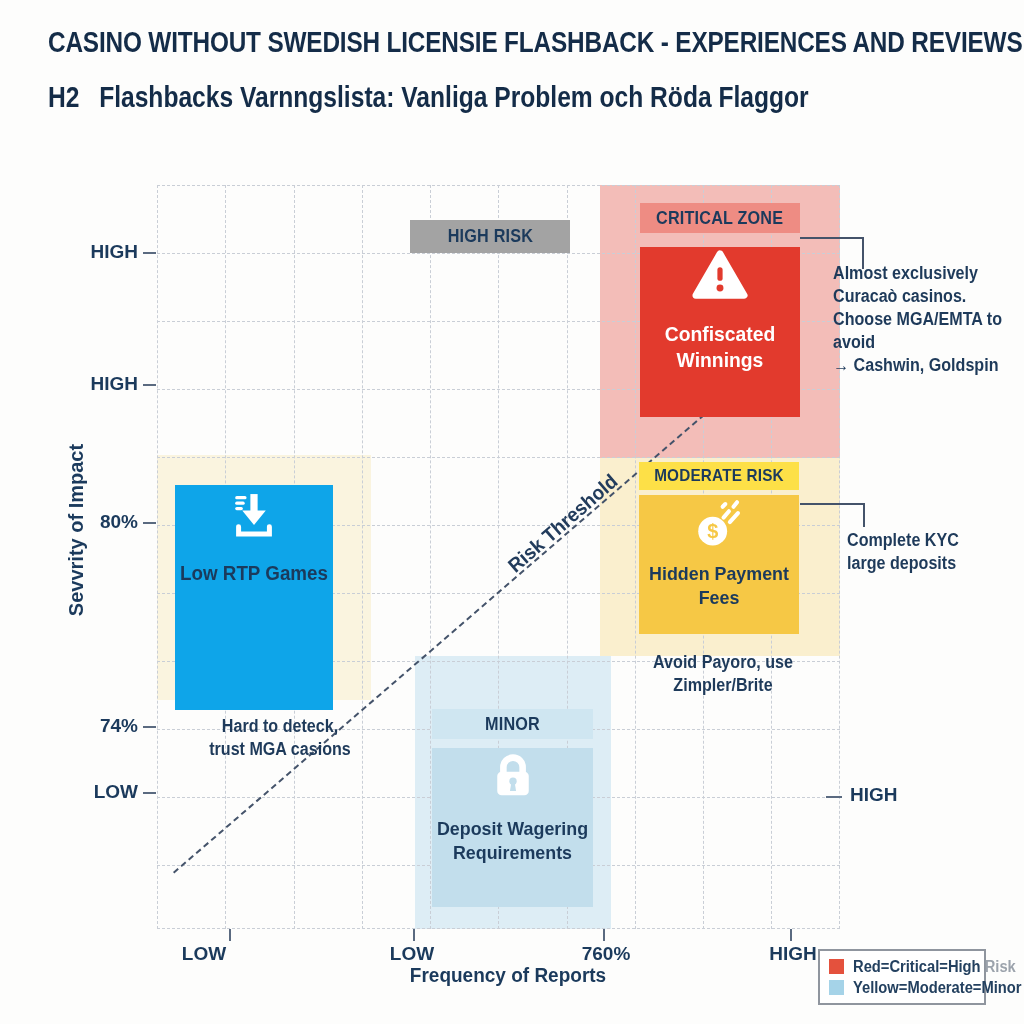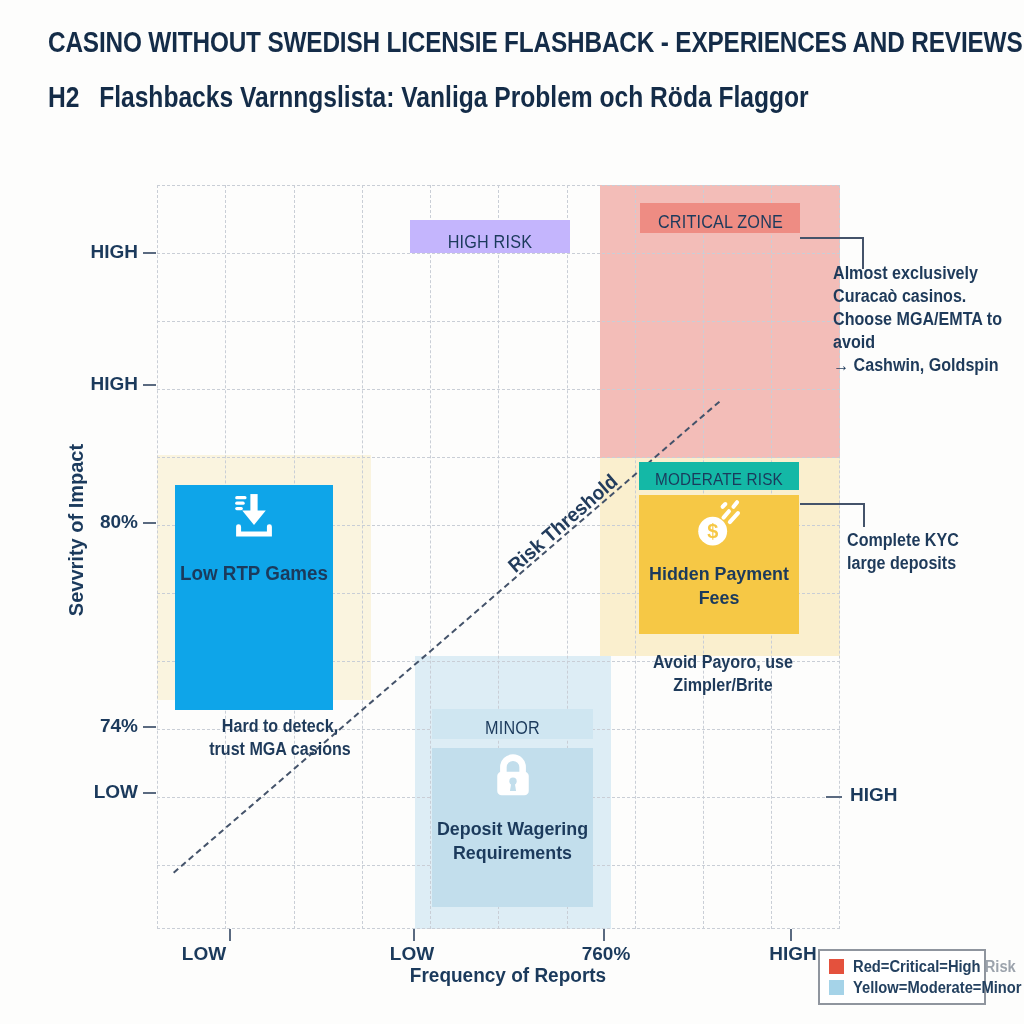--- a/index.html
+++ b/index.html
@@ -27,39 +27,39 @@
   .bg-minor{left:415px;top:656px;width:196px;height:273px;background:#DDEDF5}
 
   
   .thr-line{position:absolute;left:173px;top:872px;width:721px;height:0;
          border-top:2.5px dashed #44536A;transform:rotate(-40.8deg);transform-origin:0 0}
   .thr-label{position:absolute;left:478px;top:512px;width:170px;text-align:center;
          font-weight:700;font-size:20px;color:#223C5C;transform:rotate(-41deg) scaleX(.95)}
 
   
   .card{position:absolute;text-align:center;box-sizing:border-box}
-  .card .hd{font-weight:400;display:flex;align-items:flex-end;justify-content:center;
+  .card .hd{font-weight:700;display:flex;align-items:center;justify-content:center;
          color:#1B3A5C;letter-spacing:.2px}
   .card .hd span{transform:scaleX(.9)}
   .card .body{width:100%}
   .card .lbl{font-weight:700;color:#1B3A5C;transform:scaleX(.94);line-height:1.25}
   .card .icn{display:block;margin:0 auto}
 
   .card-critical{left:640px;top:203px;width:160px;height:200px}
   .card-critical .hd{height:30px;background:#EE8C83;font-size:18px}
   .card-critical .body{height:170px;background:#E23A2D}
   .card-critical .lbl{color:#fff;font-size:21px;transform:scaleX(.92)}
 
   .card-highrisk{left:410px;top:220px;width:160px;height:287px}
-  .card-highrisk .hd{height:33px;background:#c4b5fd;font-size:18px}
+  .card-highrisk .hd{height:33px;background:#a3a3a3;font-size:18px}
   .card-highrisk .body{height:254px;background:#F3AE74}
   .card-highrisk .lbl{font-size:20px}
 
   .card-moderate{left:639px;top:462px;width:160px;height:167px}
-  .card-moderate .hd{height:28px;background:#14b8a6;font-size:17px}
+  .card-moderate .hd{height:28px;background:#fde047;font-size:17px}
   .card-moderate .body{height:139px;background:#F6C845}
   .card-moderate .lbl{font-size:19px}
 
   .card-caution{left:175px;top:473px;width:158px;height:219px}
   .card-caution .hd{height:30px;background:#F5E2A2;font-size:18px}
   .card-caution .body{height:225px;background:#0ea5e9}
   .card-caution .lbl{font-size:20px}
 
   .card-minor{left:432px;top:709px;width:161px;height:189px}
   .card-minor .hd{height:30px;background:#CFE6F1;font-size:18px}
@@ -137,20 +137,30 @@
 <div class="card card-highrisk">
   <div class="hd">
       <span>HIGH RISK</span>
     </div>
 </div>
 
 <div class="card card-critical">
   <div class="hd">
       <span>CRITICAL ZONE</span>
     </div>
+  <div class="body">
+    <span class="icn" style="width:62px;margin-top:14px">
+      <svg width="62" height="58" viewBox="0 0 64 60">
+        <path d="M32 7 L57 50 H7 Z" fill="#fff" stroke="#fff" stroke-width="7" stroke-linejoin="round"></path>
+        <rect x="29.3" y="21" width="5.4" height="14" rx="2.7" fill="#E23A2D"></rect>
+        <circle cx="32" cy="42.5" r="3.6" fill="#E23A2D"></circle>
+      </svg>
+    </span>
+    <div class="lbl" style="margin-top:12px">Confiscated Winnings</div>
+  </div>
 </div>
 
 <div class="card card-moderate">
   <div class="hd">
       <span>MODERATE RISK</span>
     </div>
   <div class="body">
     <span class="icn" style="width:58px;margin-top:5px">
       <svg width="58" height="56" viewBox="0 0 64 62">
         <circle cx="25" cy="40" r="16" fill="#fff"></circle>

